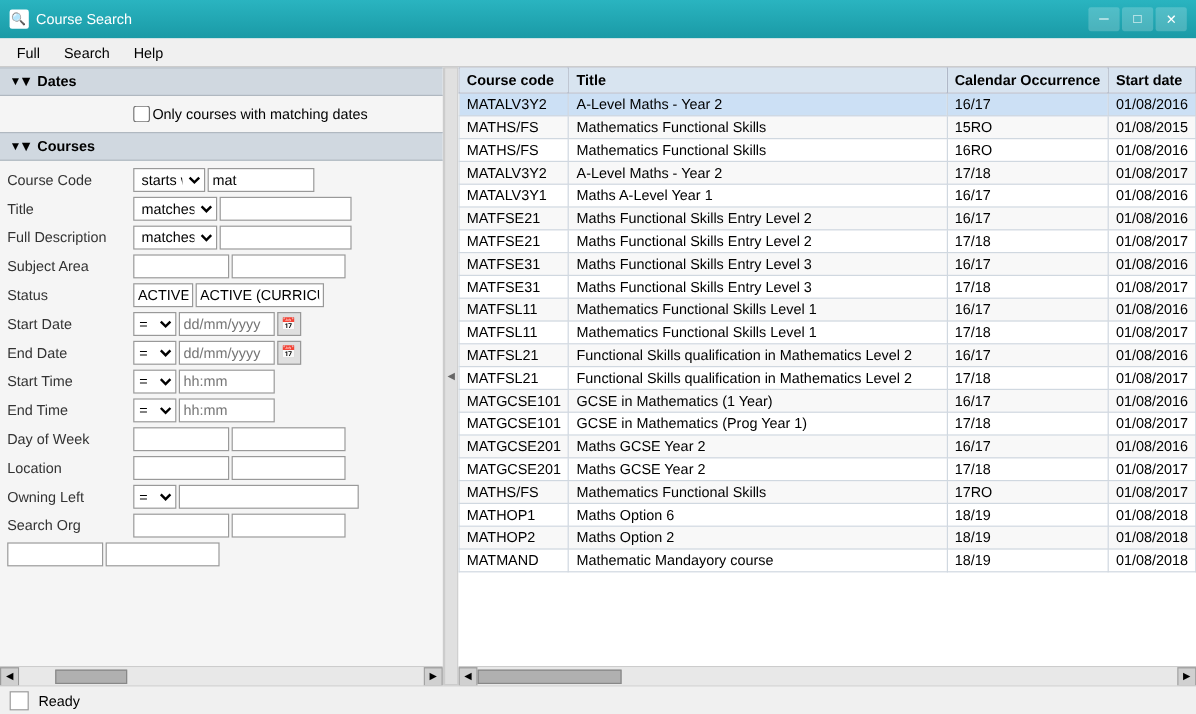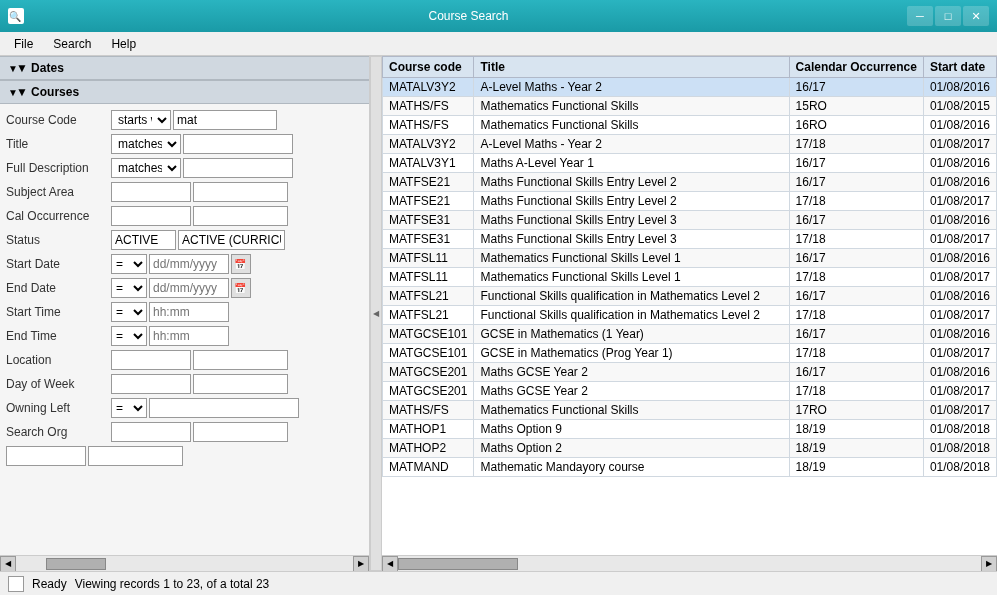--- a/index.html
+++ b/index.html
@@ -19,21 +19,21 @@
       width: 16px; height: 16px;
       background: #fff;
       border-radius: 2px;
       margin-right: 6px;
       display: flex; align-items: center; justify-content: center;
     }
     .title-bar-icon::before {
       content: '🔍';
       font-size: 10px;
     }
-    .title-bar-title { flex: 1; font-size: 12px; font-weight: normal; text-align: center; }
+    .title-bar-title { flex: 1; font-size: 12px; font-weight: normal; }
     .title-bar-controls { display: flex; gap: 2px; }
     .title-bar-btn {
       width: 26px; height: 20px;
       background: rgba(255,255,255,0.2);
       border: none;
       color: white;
       cursor: pointer;
       display: flex; align-items: center; justify-content: center;
       font-size: 11px;
       border-radius: 2px;
@@ -258,51 +258,60 @@
   <div class="title-bar-icon"></div>
   <span class="title-bar-title">Course Search</span>
   <div class="title-bar-controls">
     <button class="title-bar-btn">─</button>
     <button class="title-bar-btn">□</button>
     <button class="title-bar-btn close">✕</button>
   </div>
 </div>
 
 <div class="menu-bar">
-  <div class="menu-item">File</div>
+  <div class="menu-item">Full</div>
   <div class="menu-item">Search</div>
   <div class="menu-item">Help</div>
 </div>
 
 <div class="main-container">
 
   <div class="left-panel">
     <div class="left-panel-inner">
       <div class="left-panel-content">
 
         <div class="section-header">
           <span class="arrow">▼</span>
           <span style="margin-left:-6px">▼ Dates</span>
+        </div>
+        <div class="form-section">
+          <div class="form-row">
+            <div class="form-label">&nbsp;</div>
+            <div class="form-controls">
+              <input type="checkbox" class="checkbox-input" style="">
+              <span>Only courses with matching dates</span>
+            </div>
+          </div>
         </div>
 
         <div class="section-header">
           <span class="arrow">▼</span>
           <span style="margin-left:-6px">▼ Courses</span>
         </div>
         <div class="form-section">
 
           <div class="form-row">
             <div class="form-label">Course Code</div>
             <div class="form-controls">
               <select class="select-sm" style="width:60px">
                 <option>starts with</option>
                 <option>matches</option>
                 <option>=</option>
               </select>
-              <input type="text" class="text-input" style="width: 104px;" value="mat">
+              <input type="text" class="text-input" style="width: 89px;" value="mat">
             </div>
           </div>
 
           <div class="form-row">
             <div class="form-label">Title</div>
             <div class="form-controls">
               <select class="select-sm" style="width:70px">
                 <option>matches</option>
                 <option>starts with</option>
               </select>
@@ -322,88 +331,81 @@
           </div>
 
           <div class="form-row">
             <div class="form-label">Subject Area</div>
             <div class="form-controls">
               <input type="text" class="text-input" style="width: 80px;">
               <input type="text" class="text-input" style="width: 95px;">
             </div>
           </div>
 
-          <div class="form-row">
-            <div class="form-label">Cal Occurrence</div>
+
+          <div class="form-row">
+            <div class="form-label">Status</div>
+            <div class="form-controls">
+              <input type="text" class="text-input" style="width: 50px;" value="ACTIVE">
+              <input type="text" class="text-input" style="width: 107px;" value="ACTIVE (CURRICULUM)">
+            </div>
+          </div>
+
+          <div class="form-row">
+            <div class="form-label">Start Date</div>
+            <div class="form-controls">
+              <select class="operator-select">
+                <option>=</option><option>&lt;</option><option>&gt;</option>
+              </select>
+              <input type="text" class="text-input" style="width: 80px;" placeholder="dd/mm/yyyy">
+              <div class="date-btn">📅</div>
+            </div>
+          </div>
+
+          <div class="form-row">
+            <div class="form-label">End Date</div>
+            <div class="form-controls">
+              <select class="operator-select">
+                <option>=</option><option>&lt;</option><option>&gt;</option>
+              </select>
+              <input type="text" class="text-input" style="width: 80px;" placeholder="dd/mm/yyyy">
+              <div class="date-btn">📅</div>
+            </div>
+          </div>
+
+          <div class="form-row">
+            <div class="form-label">Start Time</div>
+            <div class="form-controls">
+              <select class="operator-select">
+                <option>=</option><option>&lt;</option><option>&gt;</option>
+              </select>
+              <input type="text" class="text-input" style="width: 80px;" placeholder="hh:mm">
+            </div>
+          </div>
+
+          <div class="form-row">
+            <div class="form-label">End Time</div>
+            <div class="form-controls">
+              <select class="operator-select">
+                <option>=</option><option>&lt;</option><option>&gt;</option>
+              </select>
+              <input type="text" class="text-input" style="width: 80px;" placeholder="hh:mm">
+            </div>
+          </div>
+
+          <div class="form-row">
+            <div class="form-label">Day of Week</div>
             <div class="form-controls">
               <input type="text" class="text-input" style="width: 80px;">
               <input type="text" class="text-input" style="width: 95px;">
             </div>
           </div>
 
           <div class="form-row">
-            <div class="form-label">Status</div>
-            <div class="form-controls">
-              <input type="text" class="text-input" style="width: 65px;" value="ACTIVE">
-              <input type="text" class="text-input" style="width: 107px;" value="ACTIVE (CURRICULUM)">
-            </div>
-          </div>
-
-          <div class="form-row">
-            <div class="form-label">Start Date</div>
-            <div class="form-controls">
-              <select class="operator-select">
-                <option>=</option><option>&lt;</option><option>&gt;</option>
-              </select>
-              <input type="text" class="text-input" style="width: 80px;" placeholder="dd/mm/yyyy">
-              <div class="date-btn">📅</div>
-            </div>
-          </div>
-
-          <div class="form-row">
-            <div class="form-label">End Date</div>
-            <div class="form-controls">
-              <select class="operator-select">
-                <option>=</option><option>&lt;</option><option>&gt;</option>
-              </select>
-              <input type="text" class="text-input" style="width: 80px;" placeholder="dd/mm/yyyy">
-              <div class="date-btn">📅</div>
-            </div>
-          </div>
-
-          <div class="form-row">
-            <div class="form-label">Start Time</div>
-            <div class="form-controls">
-              <select class="operator-select">
-                <option>=</option><option>&lt;</option><option>&gt;</option>
-              </select>
-              <input type="text" class="text-input" style="width: 80px;" placeholder="hh:mm">
-            </div>
-          </div>
-
-          <div class="form-row">
-            <div class="form-label">End Time</div>
-            <div class="form-controls">
-              <select class="operator-select">
-                <option>=</option><option>&lt;</option><option>&gt;</option>
-              </select>
-              <input type="text" class="text-input" style="width: 80px;" placeholder="hh:mm">
-            </div>
-          </div>
-
-          <div class="form-row">
             <div class="form-label">Location</div>
-            <div class="form-controls">
-              <input type="text" class="text-input" style="width: 80px;">
-              <input type="text" class="text-input" style="width: 95px;">
-            </div>
-          </div>
-
-          <div class="form-row">
-            <div class="form-label">Day of Week</div>
             <div class="form-controls">
               <input type="text" class="text-input" style="width: 80px;">
               <input type="text" class="text-input" style="width: 95px;">
             </div>
           </div>
 
           <div class="form-row">
             <div class="form-label">Owning Left</div>
             <div class="form-controls">
               <select class="operator-select">
@@ -558,21 +560,21 @@
               <td>01/08/2017</td>
             </tr>
             <tr>
               <td>MATHS/FS</td>
               <td>Mathematics Functional Skills</td>
               <td>17RO</td>
               <td>01/08/2017</td>
             </tr>
             <tr>
               <td>MATHOP1</td>
-              <td>Maths Option 9</td>
+              <td>Maths Option 6</td>
               <td>18/19</td>
               <td>01/08/2018</td>
             </tr>
             <tr>
               <td>MATHOP2</td>
               <td>Maths Option 2</td>
               <td>18/19</td>
               <td>01/08/2018</td>
             </tr>
             <tr>
@@ -591,14 +593,13 @@
         <div class="horiz-scroll-thumb" style="left:0; width:120px"></div>
       </div>
       <div class="horiz-scroll-btn">▶</div>
     </div>
   </div>
 </div>
 
 <div class="status-bar">
   <div class="status-indicator"></div>
   <span>Ready</span>
-  <span>Viewing records 1 to 23, of a total 23</span>
 </div>
 
 </body></html>

